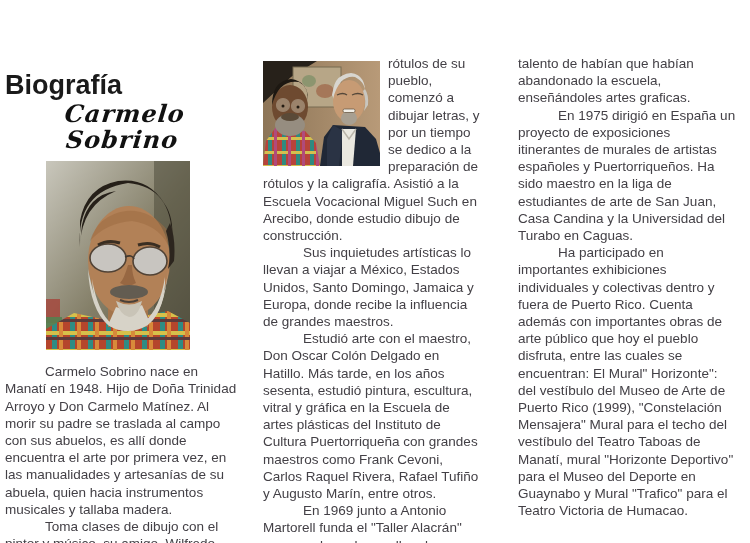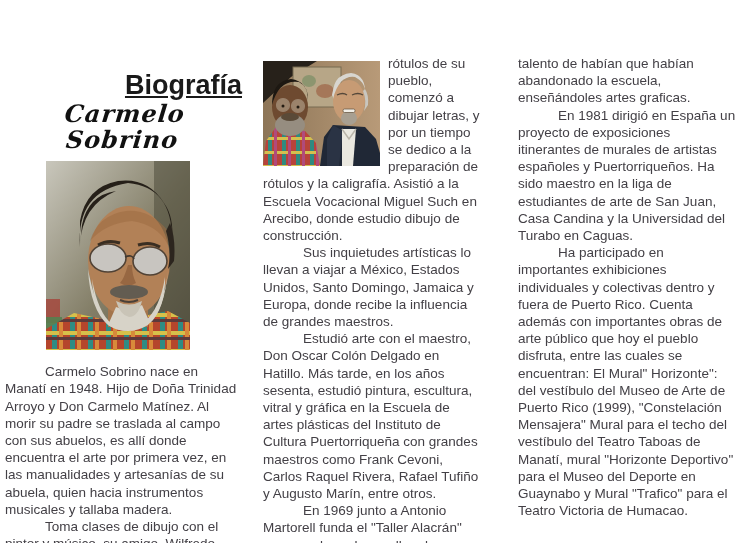--- a/index.html
+++ b/index.html
@@ -7,21 +7,21 @@
        font-family:"Liberation Sans", sans-serif;}
   .page{position:absolute;inset:0;background:#ffffff;}
   .col{position:absolute;font-size:13.5px;line-height:17.2px;color:#434046;margin-top:38px;}
   .col p{margin:0;}
   .ind{text-indent:40px;}
   .col-left{left:5px;top:0;width:237px;}
   .col-mid{left:263px;top:17px;width:219px;}
   .col-right{left:518px;top:17px;width:218px;}
 
   .title{margin:33px 0 2px 0;font-size:27px;font-weight:bold;color:#1a1a1a;
-         text-align:right;line-height:1.05;text-decoration:underline;}
+         text-align:left;line-height:1.05;}
   .scriptname{font-family:"DejaVu Serif", serif;font-style:italic;font-weight:bold;
          font-size:24px;color:#111;text-align:center;line-height:1.1;
          transform:skewX(-6deg);letter-spacing:1px;}
 
   .portrait{width:144px;height:189px;margin:7px 0 0 41px;display:block;}
   .portrait svg,.duo svg{display:block;width:100%;height:100%;}
   .duo{float:left;width:117px;height:105px;margin:6px 8px 8px 0;}
 
   .col-left .bio-start{margin-top:13px;}
 </style>
@@ -133,17 +133,17 @@
       </svg>
     </div>
     <p>rótulos de su pueblo, comenzó a dibujar letras, y por un tiempo se dedico a la preparación de rótulos y la caligrafía.  Asistió a la Escuela Vocacional Miguel Such en Arecibo, donde estudio dibujo de construcción.</p>
     <p class="ind">Sus inquietudes artísticas lo llevan a viajar a México, Estados Unidos, Santo Domingo, Jamaica y Europa, donde recibe la influencia de grandes maestros.</p>
     <p class="ind">Estudió arte con el maestro, Don Oscar Colón Delgado en Hatillo.  Más tarde, en los años sesenta, estudió pintura, escultura, vitral y gráfica en la Escuela de artes plásticas del Instituto de Cultura Puertorriqueña con grandes maestros como Frank Cevoni, Carlos Raquel Rivera, Rafael Tufiño y Augusto Marín, entre otros.</p>
     <p class="ind">En 1969 junto a Antonio Martorell funda el "Taller Alacrán" para ayudar a desarrollar el</p>
   </div>
 
   <div class="col col-right">
     <p>talento de habían que habían abandonado la escuela, enseñándoles artes graficas.</p>
-    <p class="ind">En 1981 dirigió en España un proyecto de exposiciones itinerantes de murales de artistas españoles y Puertorriqueños.  Ha sido maestro en la liga de estudiantes de arte de San Juan, Casa Candina y la Universidad del Turabo en Caguas.</p>
+    <p class="ind">En 1975 dirigió en España un proyecto de exposiciones itinerantes de murales de artistas españoles y Puertorriqueños.  Ha sido maestro en la liga de estudiantes de arte de San Juan, Casa Candina y la Universidad del Turabo en Caguas.</p>
     <p class="ind">Ha participado en importantes exhibiciones individuales y colectivas dentro y fuera de Puerto Rico.  Cuenta además con importantes obras de arte público que hoy el pueblo disfruta, entre las cuales se encuentran: El Mural" Horizonte": del vestíbulo del Museo de Arte de Puerto Rico (1999), "Constelación Mensajera" Mural para el techo del vestíbulo del Teatro Taboas de Manatí, mural "Horizonte Deportivo" para el Museo del Deporte en Guaynabo y Mural "Trafico" para el Teatro Victoria de Humacao.</p>
   </div>
 
 </div>
 
 </body></html>

